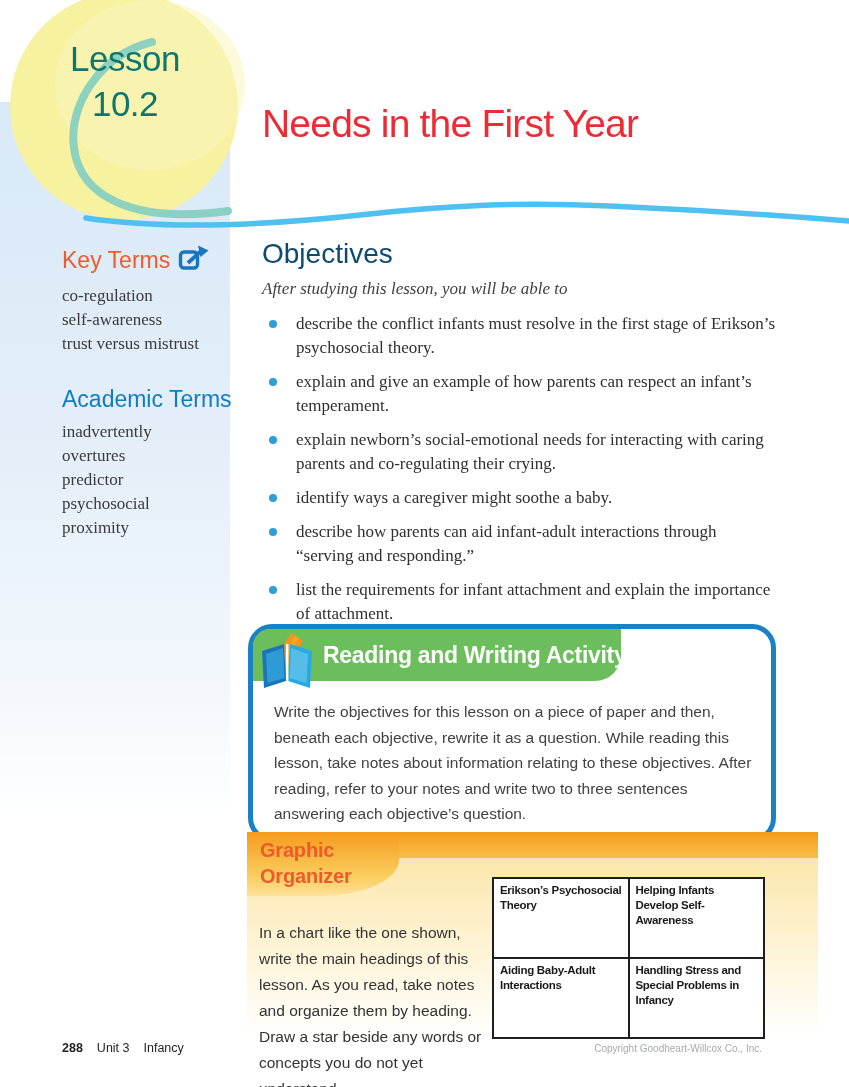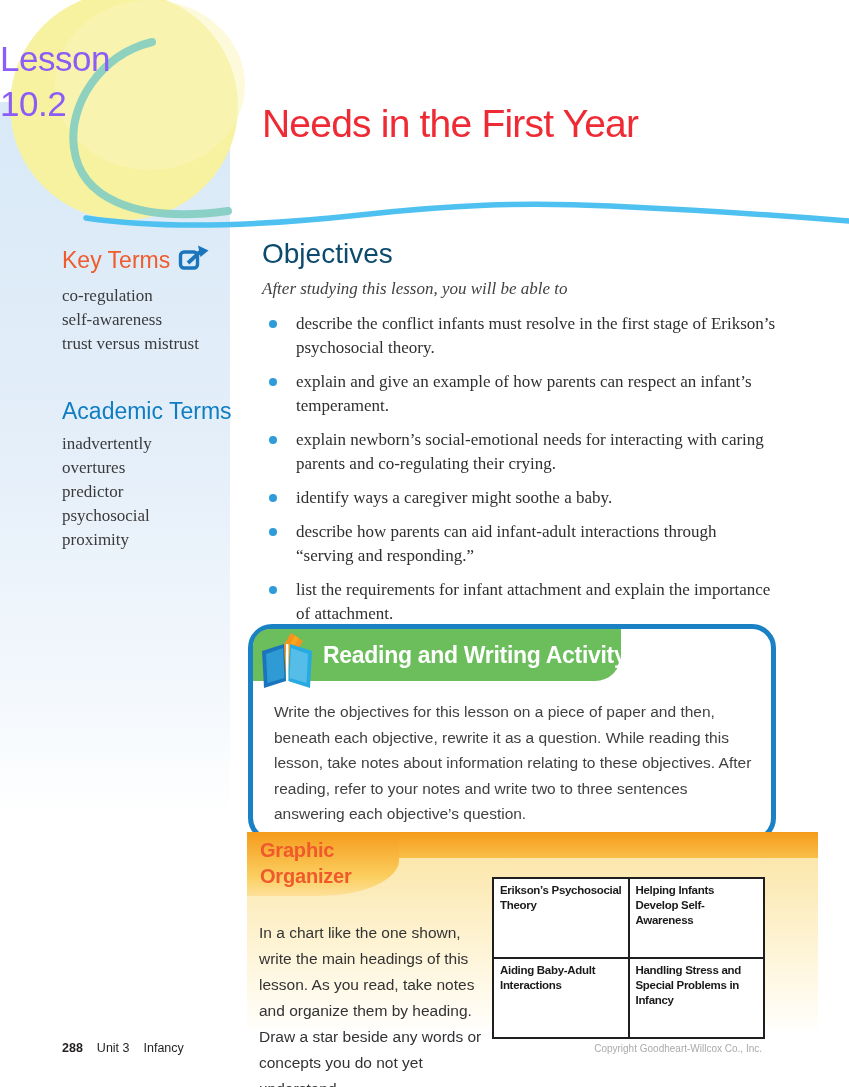--- a/index.html
+++ b/index.html
@@ -8,31 +8,31 @@
     overflow:hidden;font-family:"Liberation Sans",sans-serif;
     margin:0 auto;
   }
   
   .sidebar-panel{
     position:absolute;left:0;top:102px;width:230px;height:718px;
     background:linear-gradient(180deg,#d9e9f7 0%,#e3eef9 45%,#f2f7fc 80%,#ffffff 100%);
   }
   svg.decor{position:absolute;left:0;top:0;}
   .lesson-badge{
-    position:absolute;left:0;top:36px;width:250px;
-    color:#8b5cf6;font-size:35px;line-height:45px;letter-spacing:-0.5px;
+    position:absolute;left:0;top:36px;width:250px;text-align:center;
+    color:#0f766e;font-size:35px;line-height:45px;letter-spacing:-0.5px;
   }
   .page-title{
     position:absolute;left:262px;top:56px;width:560px;
     color:#ee2b35;font-size:39px;line-height:45px;letter-spacing:-0.8px;font-weight:400;
   }
   
   .side{position:absolute;left:62px;top:244px;width:180px;}
   .key-terms-head{color:#f15b2b;font-size:23px;line-height:26px;display:flex;align-items:center;gap:8px;}
-  .acad-head{color:#0f7dc2;font-size:23px;line-height:26px;margin-top:42px;}
+  .acad-head{color:#0f7dc2;font-size:23px;line-height:26px;margin-top:30px;}
   .term-list{list-style:none;margin:8px 0 0 0;padding:0;
     font-family:"Liberation Serif",serif;font-size:17px;line-height:24px;color:#3a3a3c;}
   
   .main{position:absolute;left:262px;top:238px;width:515px;}
   .obj-head{color:#0c4a6e;font-size:28px;line-height:32px;font-weight:400;margin:0;}
   .obj-intro{font-family:"Liberation Serif",serif;font-style:italic;font-size:17px;
     color:#414042;margin:9px 0 13px 0;}
   .obj-list{list-style:none;margin:0;padding:0;}
   .obj-list li{
     position:relative;padding-left:34px;margin-bottom:10px;

